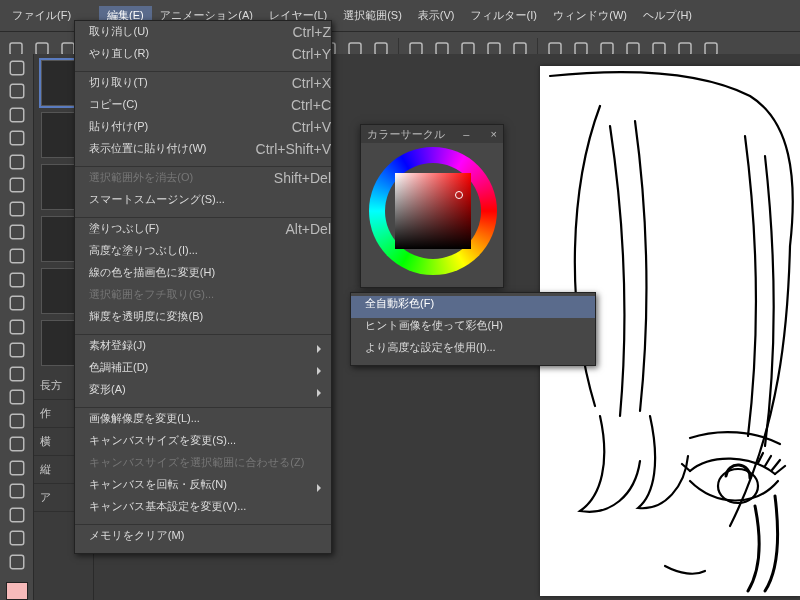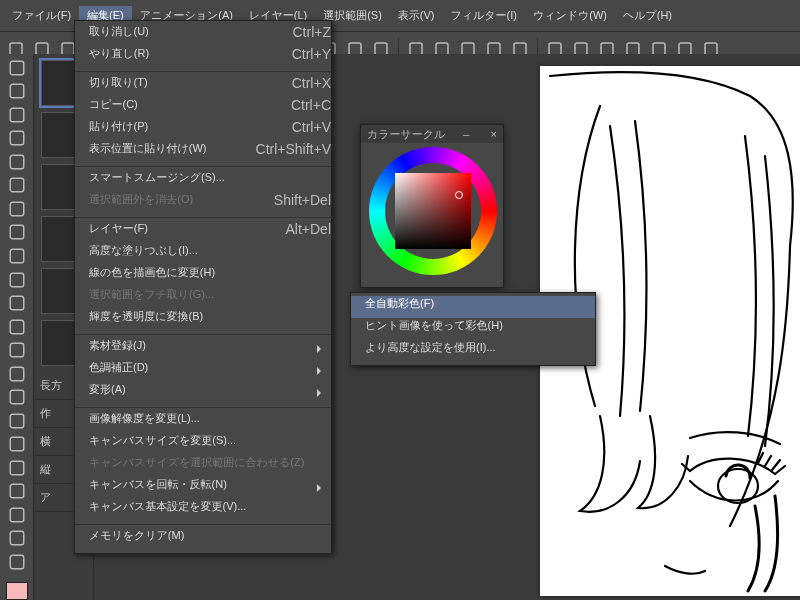--- a/index.html
+++ b/index.html
@@ -1,21 +1,21 @@
 <!DOCTYPE html>
 <html><head>
 <meta charset="utf-8">
 <style>
 * { margin:0; padding:0; box-sizing:border-box; font-family:"Meiryo","Hiragino Sans",sans-serif; font-size:11px; user-select:none; }
 body { width:800px; height:600px; background:#474747; overflow:hidden; position:relative; }
 
 
 .menubar { height:32px; background:#474747; display:flex; align-items:center; padding-left:4px; color:#ddd; border-bottom:1px solid #2a2a2a;}
 .menubar .mitem { padding:2px 8px; cursor:default; }
-.menubar .mitem.open { background:#5a6b8c; color:#fff; }
+.menubar .mitem.open { background:#5a6b8c; color:#fff;margin-left:20px; }
 
 
 .toolbar { height:34px; background:#474747; display:flex; align-items:center; padding:2px 4px; gap:2px; border-bottom:1px solid #2a2a2a;}
 .tbtn { width:24px; height:24px; display:flex; align-items:center; justify-content:center; color:#bbb; border-radius:2px;}
 .tbtn svg { width:16px; height:16px; stroke:#bbb; fill:none; stroke-width:1.5;}
 .tsep { width:1px; height:22px; background:#333; margin:0 3px;}
 
 
 .toolcol { position:absolute; left:0; top:54px; width:34px; bottom:0; background:#474747; display:flex; flex-direction:column; align-items:center; gap:4px; padding-top:4px; border-right:1px solid #2a2a2a;}
 .toolcol .tc { width:24px; height:24px; display:flex; align-items:center; justify-content:center; color:#bbb;}
@@ -404,30 +404,30 @@
     </div>
     <div class="row">
       <span class="lbl">貼り付け(P)</span>
       <span class="sc">Ctrl+V</span>
     </div>
     <div class="row">
       <span class="lbl">表示位置に貼り付け(W)</span>
       <span class="sc">Ctrl+Shift+V</span>
     </div>
     <hr>
-    <div class="row">
-      <span class="lbl">スマートスムージング(S)...</span>
-    </div>
     <div class="row disabled">
       <span class="lbl">選択範囲外を消去(O)</span>
       <span class="sc">Shift+Del</span>
     </div>
-    <hr>
-    <div class="row">
-      <span class="lbl">レイヤー(F)</span>
+    <div class="row">
+      <span class="lbl">スマートスムージング(S)...</span>
+    </div>
+    <hr>
+    <div class="row">
+      <span class="lbl">塗りつぶし(F)</span>
       <span class="sc">Alt+Del</span>
     </div>
     <div class="row">
       <span class="lbl">高度な塗りつぶし(I)...</span>
     </div>
     <div class="row">
       <span class="lbl">線の色を描画色に変更(H)</span>
     </div>
     <div class="row disabled">
       <span class="lbl">選択範囲をフチ取り(G)...</span>

